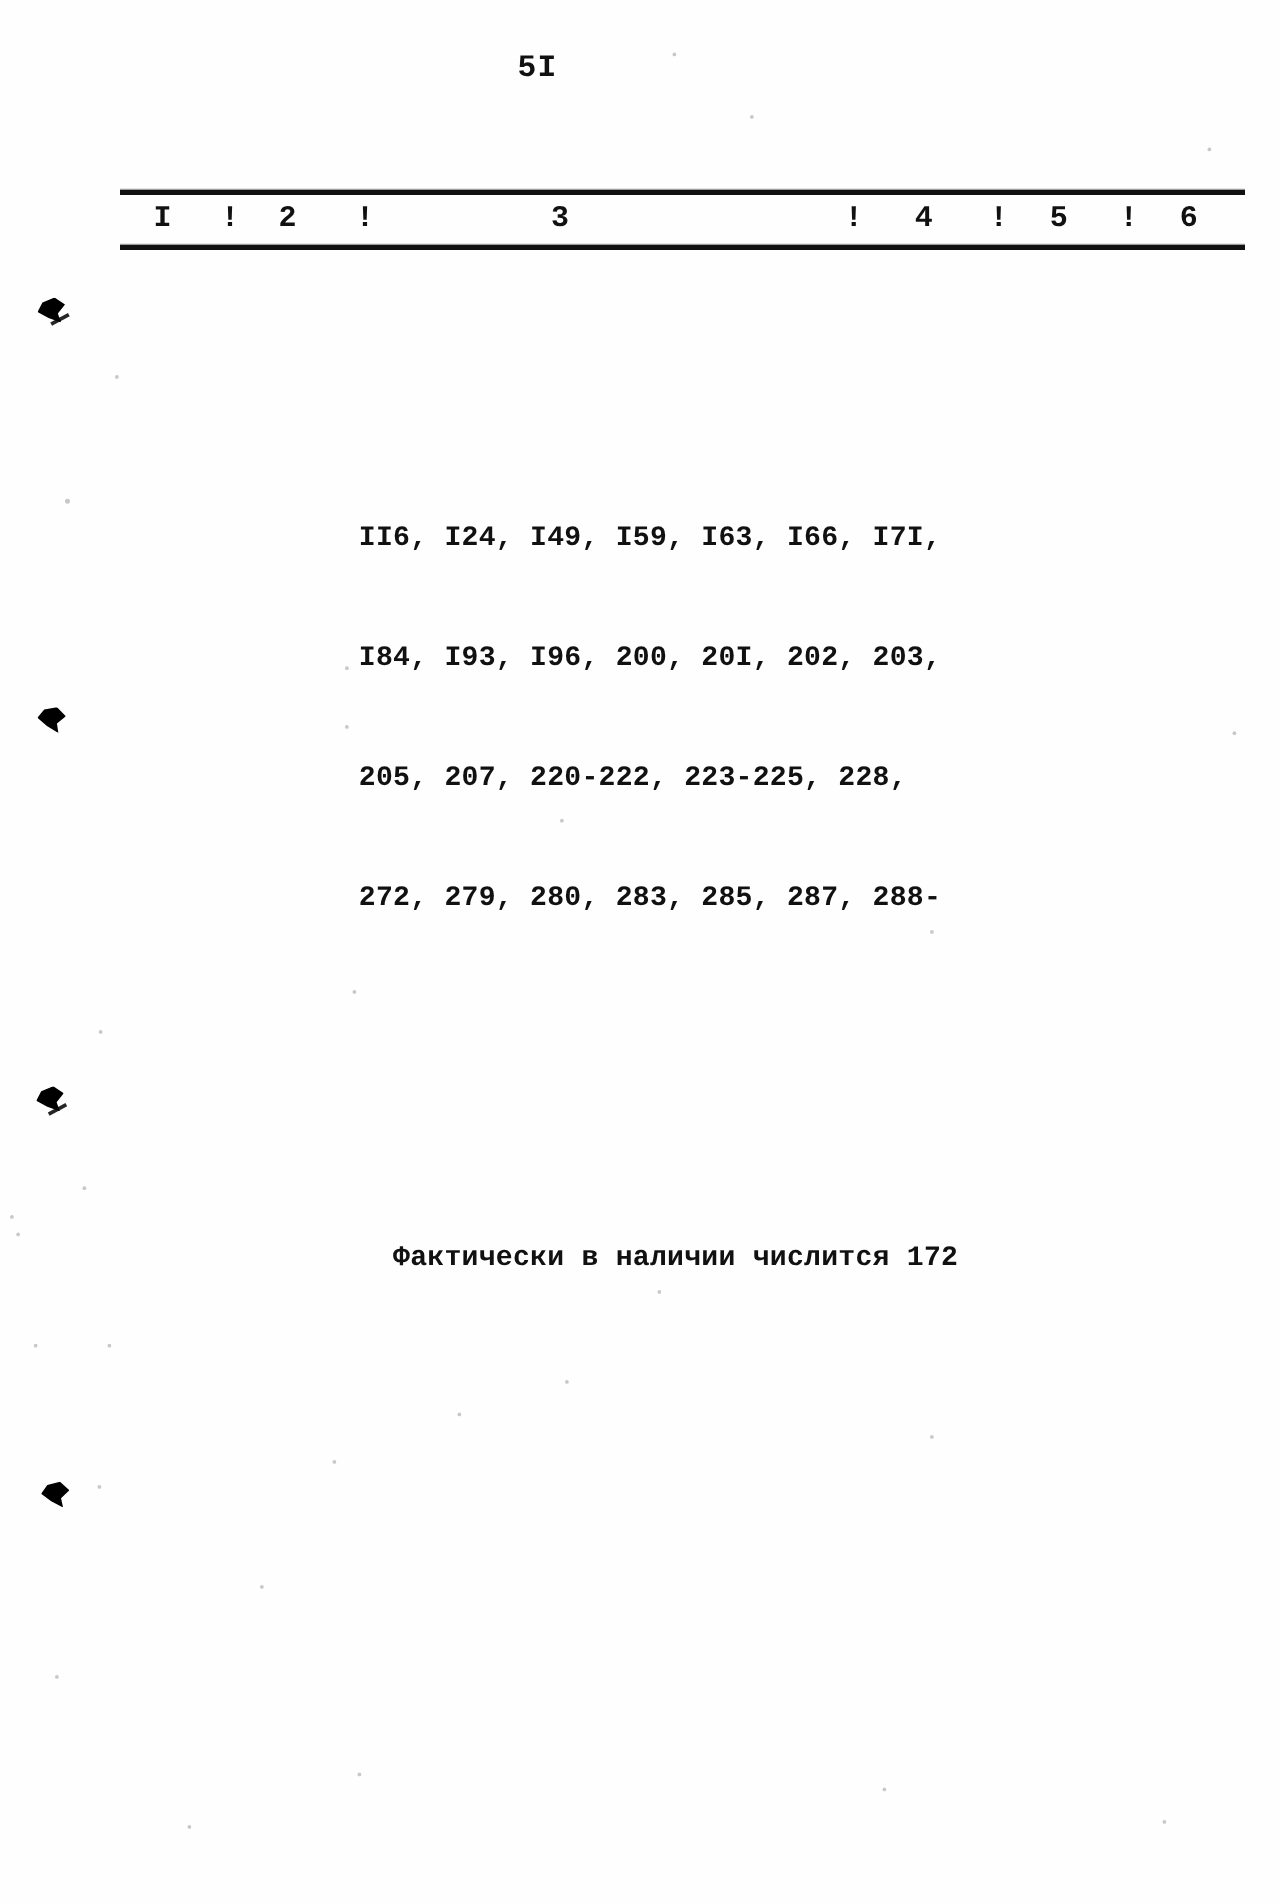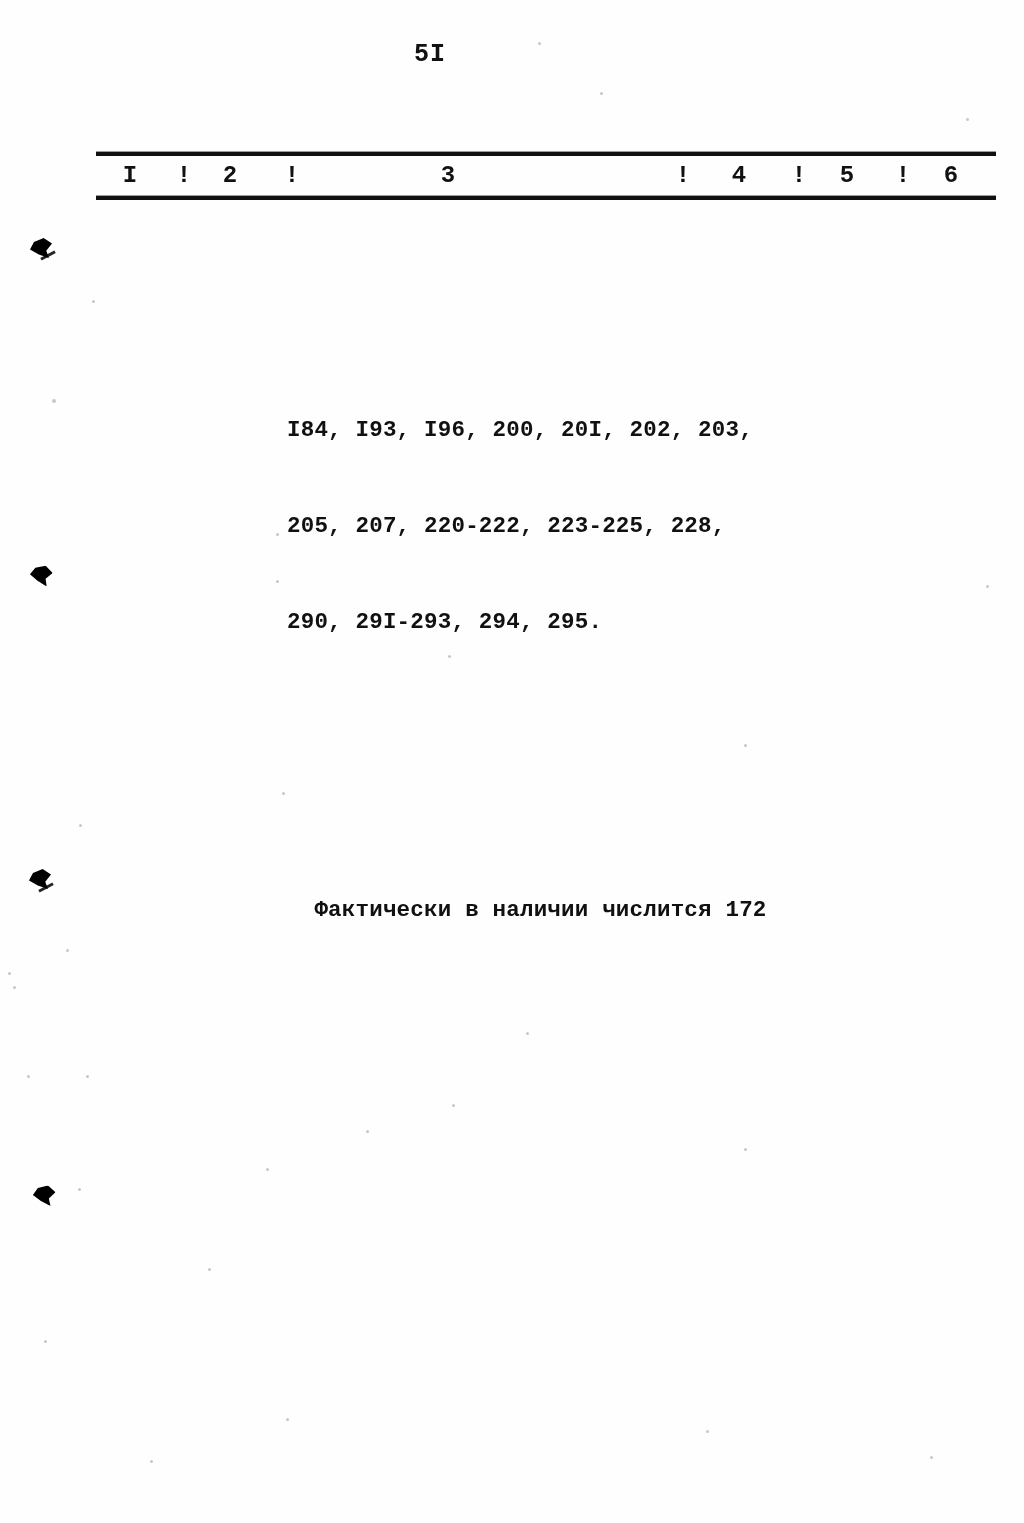--- a/index.html
+++ b/index.html
@@ -130,23 +130,24 @@
     <div class="hdr-cell" style="left:694px;width:18px;">!</div>
     <div class="hdr-cell" style="left:739px;width:24px;">5</div>
     <div class="hdr-cell" style="left:798px;width:18px;">!</div>
     <div class="hdr-cell" style="left:843px;width:24px;">6</div>
   </div>
 
   <div class="body-text">
 
     
     <div class="block">
+      <div>II6, I24, I49, I59, I63, I66, I7I,</div>
       <div>I84, I93, I96, 200, 20I, 202, 203,</div>
       <div>205, 207, 220-222, 223-225, 228,</div>
-      <div>290, 29I-293, 294, 295.</div>
+      <div>272, 279, 280, 283, 285, 287, 288-</div>
     </div>
 
     
     <div class="block">
       <div>  Фактически в наличии числится 172</div>
       
       
     </div>
 
     

